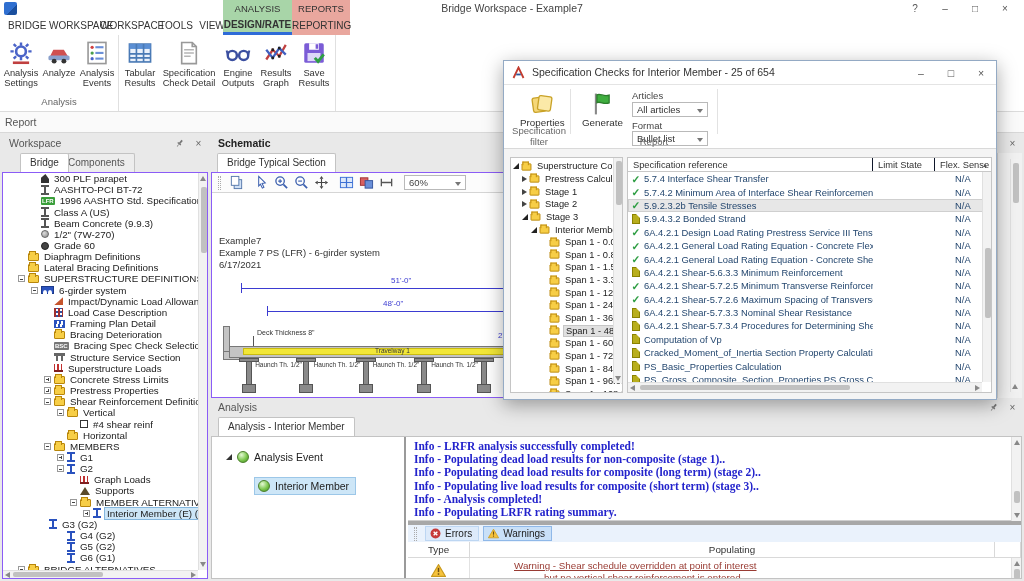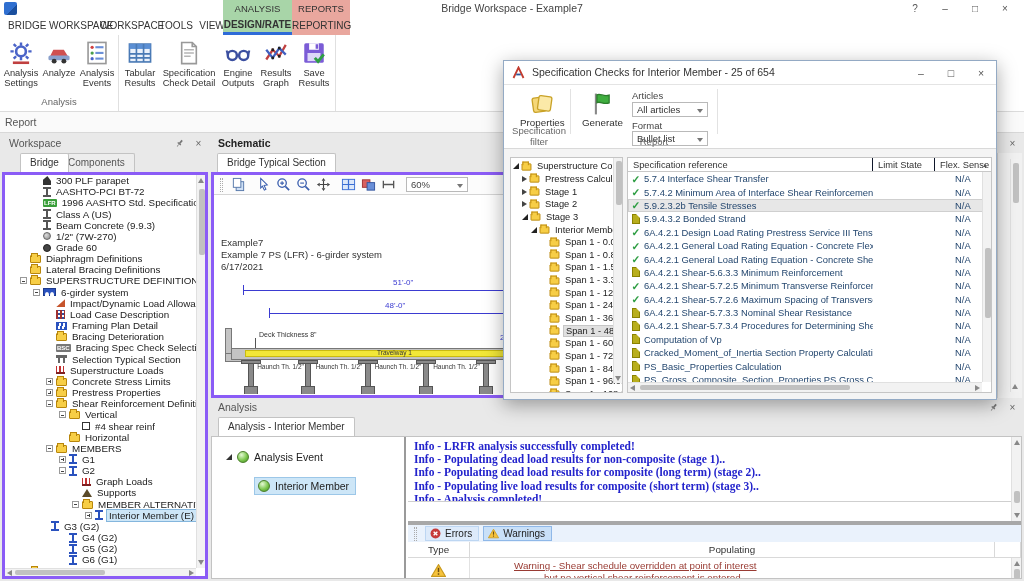--- a/index.html
+++ b/index.html
@@ -52,21 +52,21 @@
   .ptitle { position:absolute; left:7px; top:1px; font-size:10.5px; color:#555; }
   .ptitle.bold { font-weight:bold; color:#222; }
   .picons { position:absolute; right:3px; top:1px; display:flex; gap:6px; }
   .picon { width:13px; height:13px; display:flex; align-items:center; justify-content:center;
     font-size:10px; color:#666; }
   .picon svg { width:11px; height:11px; }
   .tabsrow { position:relative; height:20px; }
   .ptab { position:absolute; top:1px; height:19px; background:#fff; border:1px solid #c3c3c3;
     border-bottom:none; font-size:10px; color:#333; line-height:18px; padding:0 9px;
     border-radius:2px 2px 0 0; }
-  .pbody { position:absolute; background:#fff; border:3px solid #8b5cf6; overflow:hidden; }
+  .pbody { position:absolute; background:#fff; border:1px solid #8b5cf6; overflow:hidden; }
 
   
   .wtree { position:absolute; inset:0 9px 8px 0; overflow:hidden; }
   .trow { display:flex; align-items:center; height:11.17px; white-space:nowrap; }
   .trow .exp { width:7px; height:7px; border:1px solid #999; background:#fff; position:relative;
     margin-right:3px; flex:0 0 auto; }
   .trow .exp::before { content:""; position:absolute; left:1px; right:1px; top:2.5px; height:1px; background:#444; }
   .trow .exp.plus::after { content:""; position:absolute; top:1px; bottom:1px; left:2.5px; width:1px; background:#444; }
   .trow .spacer { width:10px; flex:0 0 auto; }
   .trow .lab { font-size:9.8px; color:#222; padding:0 2px; }
@@ -142,21 +142,21 @@
   .sk-dgray { background:#8a8a8a; border:1px solid #555; }
   .sk-yellow { background:var(--travelway-yellow,#f2e738); border:1px solid #c9bb10; }
 
   
   .an-tab { left:7px; }
   .an-tree { position:absolute; left:0; top:0; bottom:0; width:194px; border-right:2px solid #9a9a9a; background:#fff; }
   .an-row { position:absolute; display:flex; align-items:center; gap:5px; font-size:10.5px; color:#222; }
   .tri-exp-open { width:0; height:0; border-bottom:6px solid #333; border-left:6px solid transparent; }
   .an-sel { background:var(--selection-blue,#cde6f7); border:1px solid #9cc7e8; padding:2px 6px 2px 3px;
     display:flex; align-items:center; gap:5px; }
-  .an-log { position:absolute; left:196px; right:0; top:0; height:65px; overflow:hidden;
+  .an-log { position:absolute; left:196px; right:0; top:0; height:84px; overflow:hidden;
     border-bottom:1px solid #cfcfcf; }
   .logline { font-family:"Liberation Serif", serif; font-weight:bold; font-size:11.5px; line-height:13.2px;
     color:var(--log-blue,#2222cc); padding-left:6px; white-space:nowrap; }
   .an-split { position:absolute; left:196px; right:0; top:84px; height:4px; background:#a8a8a8; }
   .an-errbar { position:absolute; left:196px; right:0; top:88px; height:17px; background:#eaf2fc;
     display:flex; align-items:center; gap:4px; padding-left:6px; }
   .errbtn { display:flex; align-items:center; gap:4px; font-size:10px; color:#222;
     background:#ddeafa; border:1px solid #bdd6f2; padding:1px 6px 1px 4px; }
   .errbtn.active { background:#c9e0f8; border-color:#8fb8e8; }
   .errbtn svg { width:11px; height:11px; }
@@ -439,21 +439,21 @@
             <span class="lab">Bracing Deterioration</span>
           </div>
           <div class="trow" style="padding-left: 41px;">
             <span class="spacer"></span>
             <span class="tico badge bsc">BSC</span>
             <span class="lab">Bracing Spec Check Selection</span>
           </div>
           <div class="trow" style="padding-left: 41px;">
             <span class="spacer"></span>
             <span class="tico section-icon"></span>
-            <span class="lab">Selection Typical Section</span>
+            <span class="lab">Structure Service Section</span>
           </div>
           <div class="trow" style="padding-left: 41px;">
             <span class="spacer"></span>
             <span class="tico loads-icon"></span>
             <span class="lab">Superstructure Loads</span>
           </div>
           <div class="trow" style="padding-left: 41px;">
             <span class="exp plus"></span>
             <span class="tico folder-icon"></span>
             <span class="lab">Concrete Stress Limits</span>

